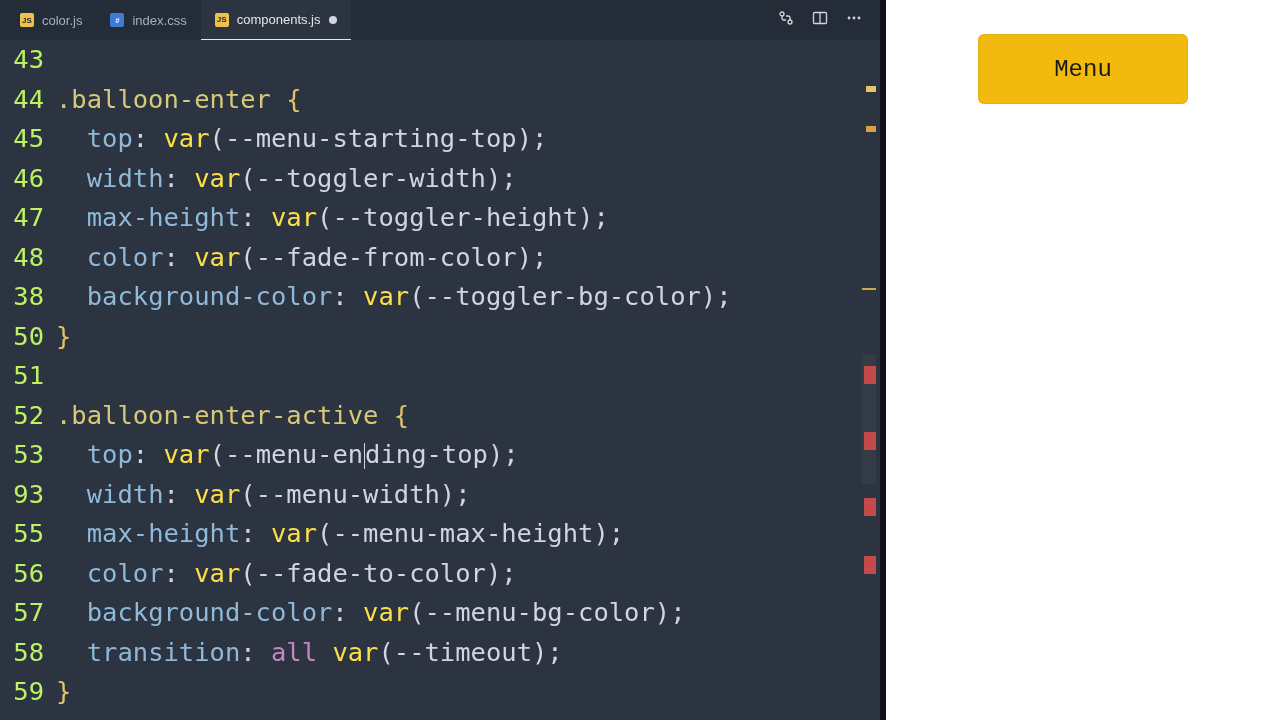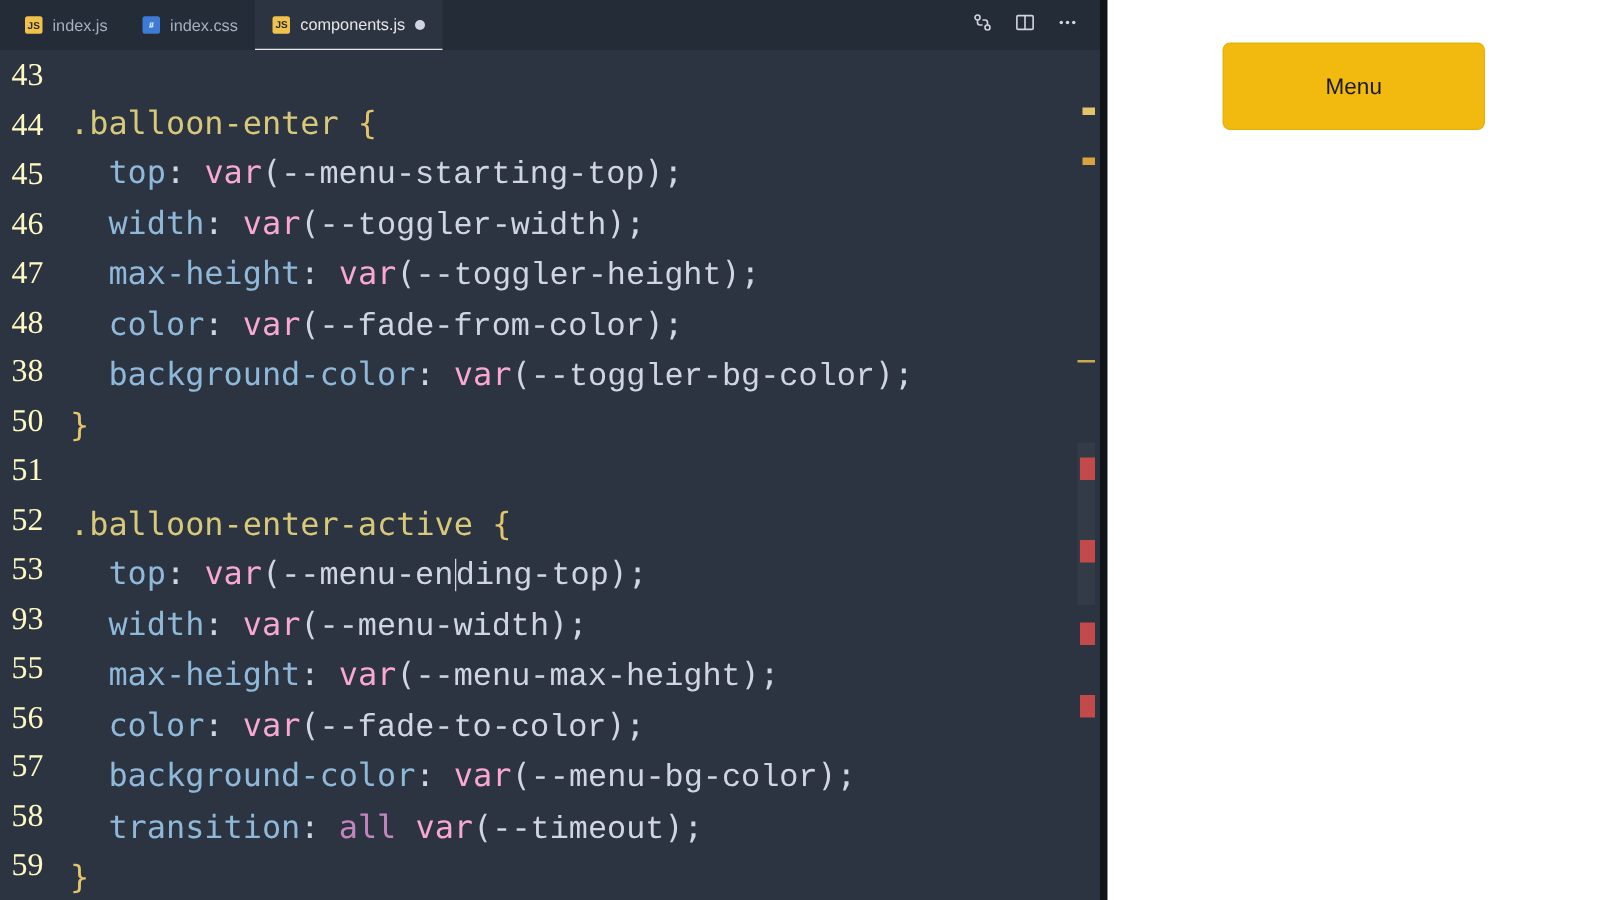--- a/index.html
+++ b/index.html
@@ -61,38 +61,37 @@
   .tab-actions span { cursor: pointer; font-size:16px; }
   .code-area {
     flex: 1;
     display: flex;
     font-size: 25.5px;
     line-height: 39.5px;
     overflow: hidden;
   }
   .gutter {
     width: 56px;
-    text-align: center;
+    text-align: right;
     padding-right: 12px;
-    color: #fef9c3;
+    color: #bef264;
     user-select: none;
-    font-family: Liberation Serif, serif;
   }
   .code {
     flex: 1;
     white-space: pre;
     color: #cfd6e1;
     position: relative;
   }
   .tok-selector { color: #d7c87a; text-align: right; }
   .tok-prop     { color: #8fb8d9; }
-  .tok-func     { color: #f9a8d4; }
+  .tok-func     { color: #fde047; }
   .tok-brace    { color: #e2c46b; }
   .tok-punct    { color: #cfd6e1; }
-  .tok-var      { color: #cfd6e1; font-family: Liberation Mono, monospace; }
+  .tok-var      { color: #cfd6e1; }
   .tok-kw       { color: #c586c0; margin-top: 37px; }
   .cursor-bar {
     display:inline-block; width:1px; height:26px; background:#cfd6e1;
     vertical-align: middle; margin-left:1px;
   }
 
   .overview-ruler {
     position:absolute; right:4px; top:40px; bottom:0; width:14px;
   }
   .ov-mark { position:absolute; right:0; width:10px; height:6px; }
@@ -116,37 +115,37 @@
     padding-top: 34px;
   }
   .menu-button {
     width: 210px;
     height: 70px;
     background:#f2b90f;
     border-radius:6px;
     display:flex;
     align-items:center;
     justify-content:center;
-    font-family: Liberation Sans, sans-serif;
-    font-size:18px;
+    font-family: Liberation Mono, monospace;
+    font-size:24px;
     color:#1a1a1a;
     cursor:pointer;
     box-shadow: inset 0 0 0 1px rgba(0,0,0,0.05);
   }
 </style>
 </head>
 <body>
 
 <div class="editor-pane">
 
   <div class="tab-bar">
     <div id="tabs-mount" style="display: flex; height: 100%;">
         <div class="tab">
           <span class="file-icon js">JS</span>
-          <span>index.js</span>
+          <span>color.js</span>
         </div>
         <div class="tab">
           <span class="file-icon css">#</span>
           <span>index.css</span>
         </div>
         <div class="tab active">
           <span class="file-icon js">JS</span>
           <span>components.js</span>
           <span class="dot"></span>
         </div>

